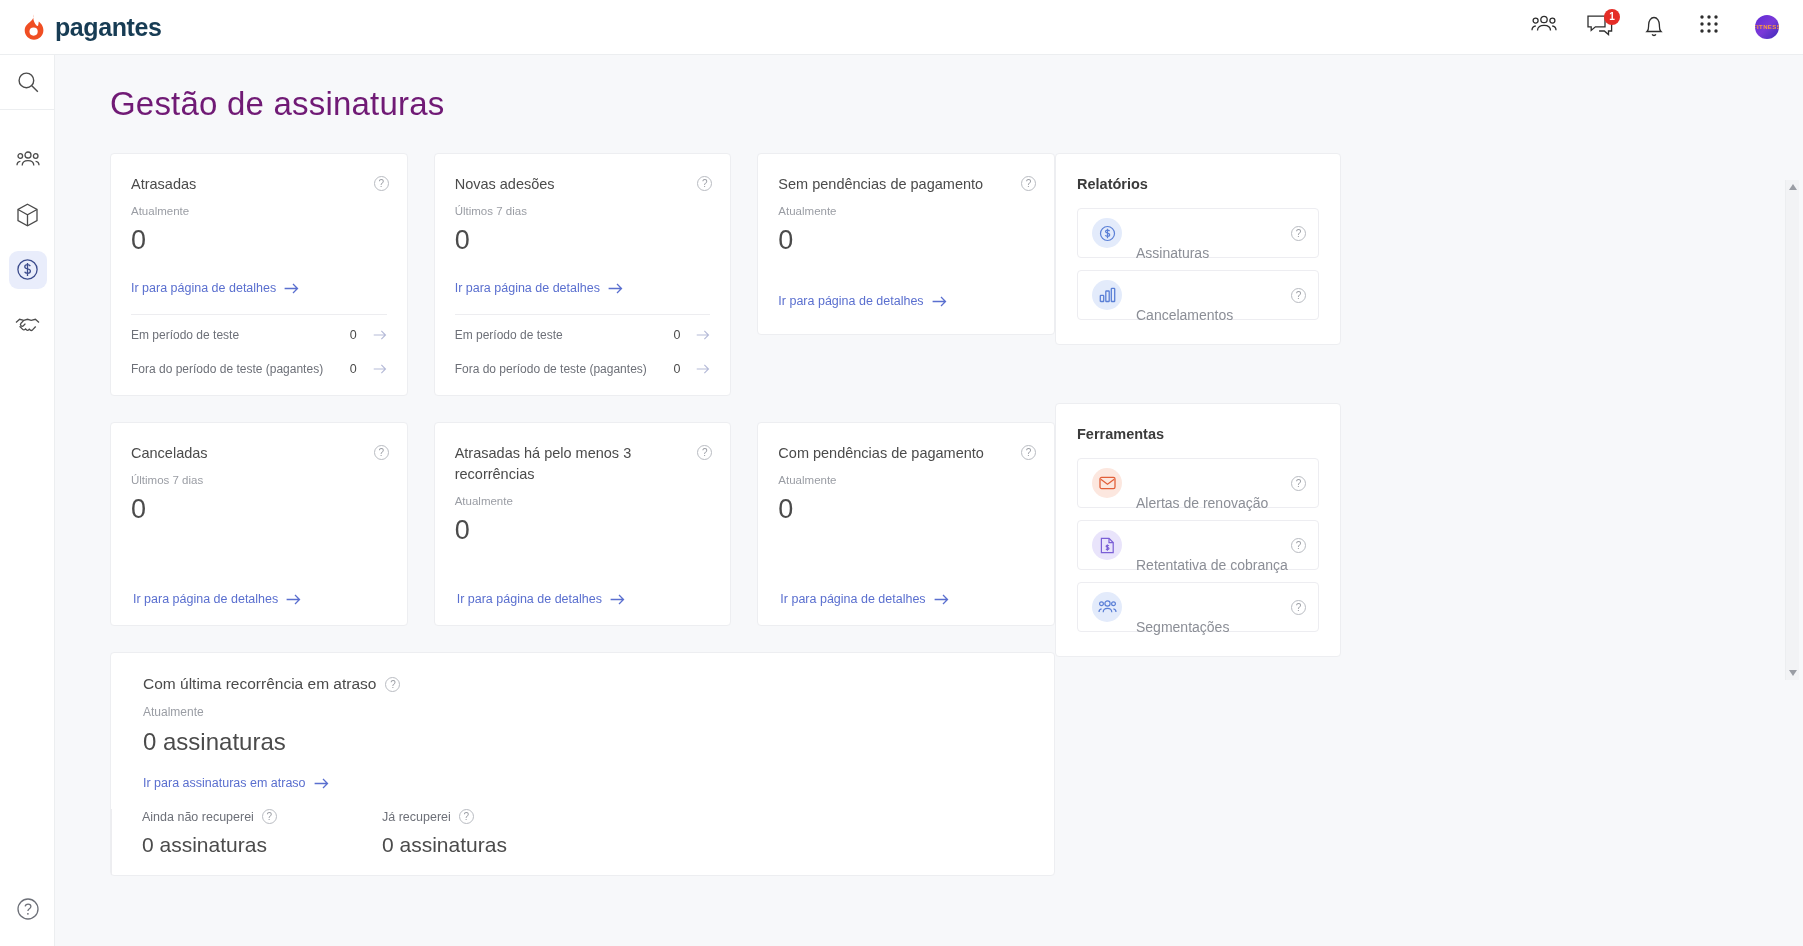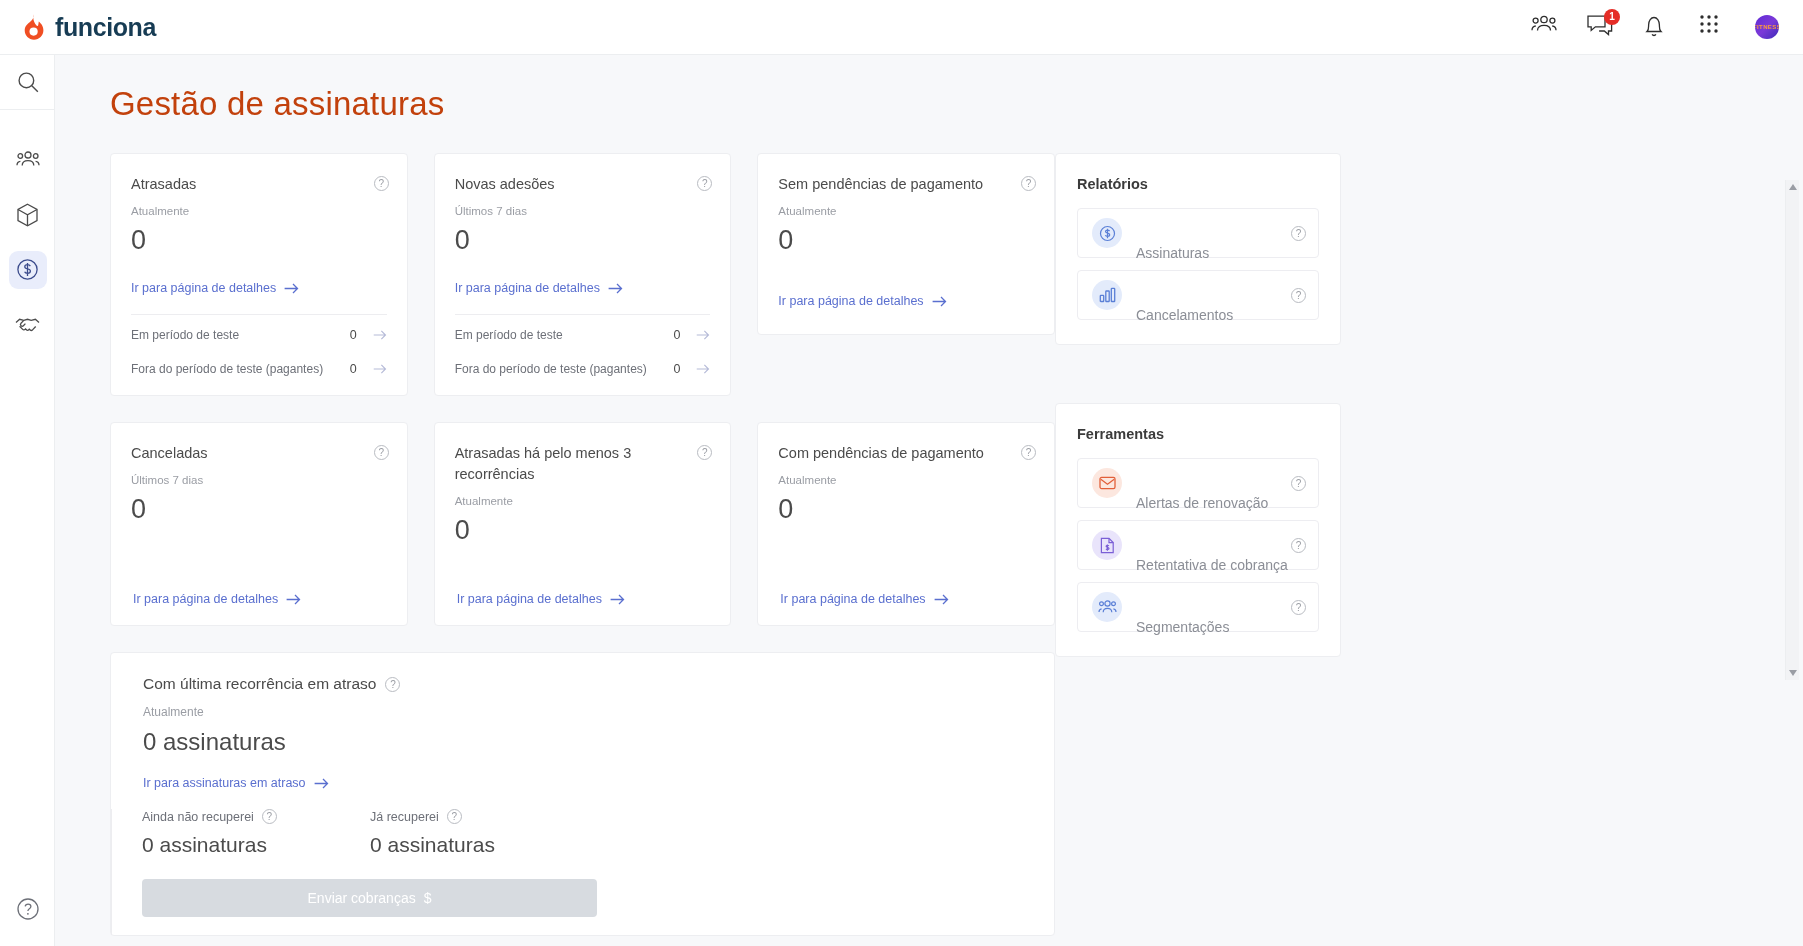--- a/index.html
+++ b/index.html
@@ -66,21 +66,21 @@
   .rail-bottom { position: absolute; bottom: 10px; left: 0; width: 55px; }
 
   
   .main {
     position: absolute; top: 55px; left: 55px;
     width: 1748px; height: 891px;
     background: #f7f8fa;
     overflow: hidden;
   }
   .page-title {
-    font-size: 33px; color: #c2410c; font-weight: normal;
+    font-size: 33px; color: #701a75; font-weight: normal;
     margin: 30px 0 0 55px; letter-spacing: .2px;
   }
   .howto {
     margin: 12px 0 0 55px; font-size: 12.5px; color: #5a6fcf;
     display: inline-flex; align-items: center; gap: 7px; cursor: pointer;
   }
 
   .grid-wrap { position: relative; margin-top: 30px; padding-left: 55px; }
 
   .cards-col { position: absolute; left: 55px; top: 0; width: 945px; }
@@ -133,21 +133,21 @@
   .wide-title {
     font-size: 15.5px; color: #4b4b4b;
     display: flex; align-items: center; gap: 9px;
   }
   .wide-period { font-size: 12px; color: #9a9da4; margin-top: 12px; }
   .wide-value { font-size: 24px; color: #4b4b4b; font-weight: 300; margin-top: 9px; }
   .wide-link {
     font-size: 12.5px; color: #5a6fcf; cursor: pointer;
     display: inline-flex; align-items: center; gap: 8px; margin-top: 20px;
   }
-  .recover-row { display: flex; gap: 4px; }
+  .recover-row { display: flex; gap: 16px; }
   .recover-col { width: 224px; }
   .recover-label {
     font-size: 12.5px; color: #6d7078;
     display: flex; align-items: center; gap: 8px;
   }
   .recover-value { font-size: 21px; color: #4b4b4b; font-weight: 300; margin-top: 9px; }
   .send-btn {
     margin-top: 22px; width: 455px; height: 38px;
     background: #d7dbe0; color: #ffffff; border: none; border-radius: 4px;
     font-size: 14px; font-family: inherit; cursor: default;
@@ -196,21 +196,21 @@
 <body>
 
 <div class="topbar">
   <div class="brand">
     <span class="flame">
       <svg width="26" height="28" viewBox="0 0 26 28">
         <path d="M13.2 1.2c.8 3.4-.6 5.3-2.5 7-2.6 2.4-6 4.3-6 9.1 0 5.3 4.1 9.4 9.3 9.4s9.4-4.1 9.4-9.4c0-4.4-2.3-6.6-4.6-8.8l-.6 3.7c-.1.7-.9 1-1.4.5-2.3-2.3-4-6-3.6-11.5z" fill="#f04e23"></path>
         <circle cx="13.6" cy="18.6" r="4.1" fill="#ffffff"></circle>
       </svg>
     </span>
-    <span class="brand-word">funciona</span>
+    <span class="brand-word">pagantes</span>
   </div>
 
   <div class="topbar-right">
     <span class="tb-icon">
       <svg width="26" height="20" viewBox="0 0 26 20" fill="none" stroke="#2e2e2e" stroke-width="1.3">
         <circle cx="13" cy="5.5" r="3.2"></circle>
           <circle cx="4.6" cy="6.6" r="2.5"></circle>
           <circle cx="21.4" cy="6.6" r="2.5"></circle>
         <path d="M6.5 16.5c0-3.6 2.9-5.2 6.5-5.2s6.5 1.6 6.5 5.2"></path>
         <path d="M1 16.2c0-2.6 1.6-4 3.8-4.2M25 16.2c0-2.6-1.6-4-3.8-4.2"></path>
@@ -484,24 +484,20 @@
               <div class="recover-value">0 assinaturas</div>
             </div>
             <div class="recover-col">
               <div class="recover-label">
                 <span>Já recuperei</span>
                 <span class="help">?</span>
               </div>
               <div class="recover-value">0 assinaturas</div>
             </div>
           </div>
-          <button class="send-btn" disabled="">
-            <span>Enviar cobranças</span>
-            <span>$</span>
-          </button>
         </div>
       </div>
 
     </div>
 
     <div class="side-col">
 
       <div class="panel">
         <div class="panel-title">Relatórios</div>
 

